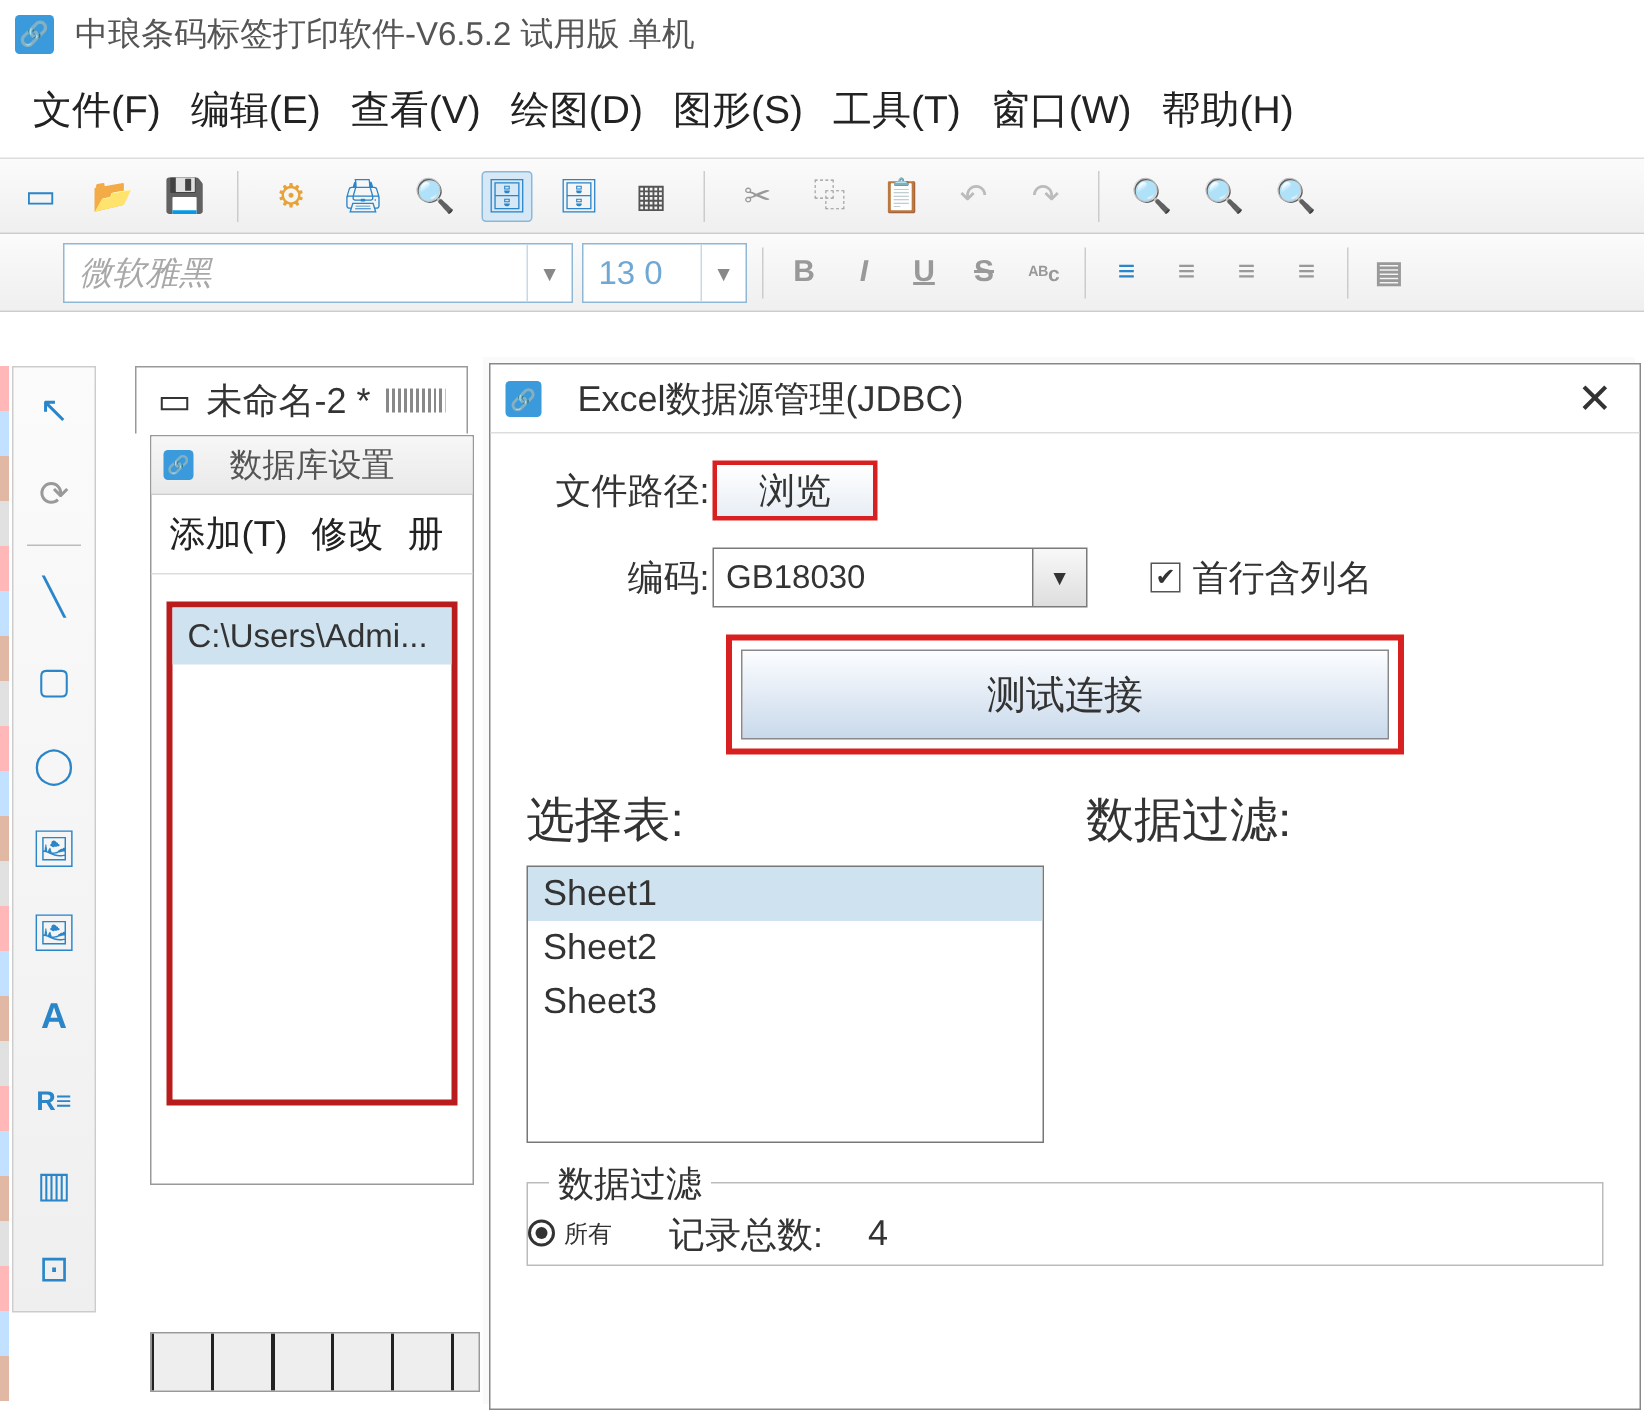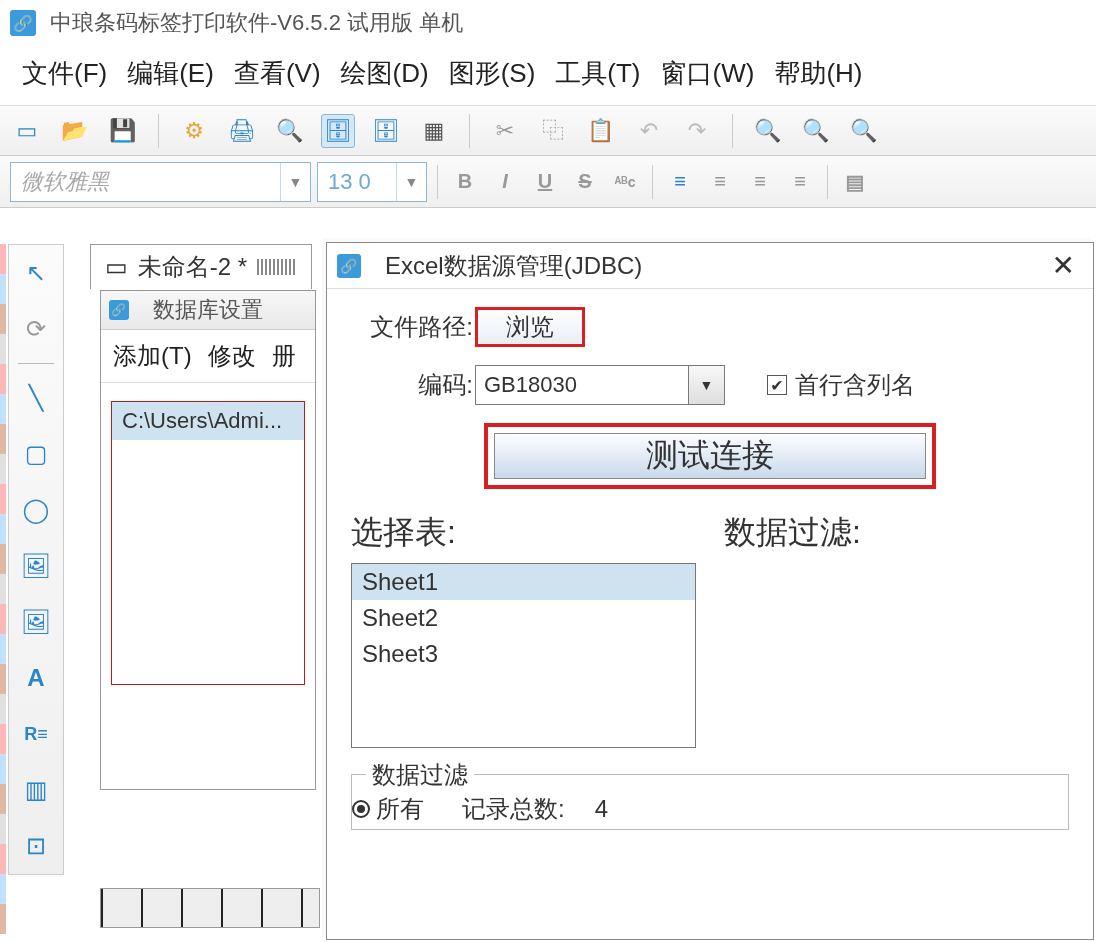--- a/index.html
+++ b/index.html
@@ -74,30 +74,31 @@
 .formatbar {
   display: flex;
   align-items: center;
   gap: 6px;
   padding: 4px 10px;
   background: linear-gradient(#fbfbfb, #efefef);
   border-bottom: 1px solid #ccc;
   height: 52px;
 }
 .font-combo {
-  width: 301px; height: 40px;
+  width: 340px; height: 40px;
   border: 1px solid #8fb8d6;
   background: #fff;
   display: flex;
   align-items: center;
   padding: 0 10px;
   font-size: 22px;
   color: #a8a8a8;
   font-style: italic;
   position: relative;
+  margin-left: 32px;
 }
 .font-combo .dd { position: absolute; right: 0; top: 0; width: 30px; height: 100%; border-left: 1px solid #c8d8e8; display:flex; align-items:center; justify-content:center; color:#888; font-style:normal; font-size:14px; }
 .size-combo {
   width: 110px; height: 40px;
   border: 1px solid #8fb8d6;
   background: #fff;
   display: flex;
   align-items: center;
   padding: 0 10px;
   font-size: 22px;
@@ -171,22 +172,22 @@
 .dbwin-menu {
   display:flex;
   gap:16px;
   padding: 10px 12px;
   font-size: 24px;
   color:#222;
   border-bottom:1px solid #ddd;
 }
 .dbwin-list {
   margin: 18px 10px;
-  border:1px solid #b91c1c;
-  height: 284px;
+  border:4px solid #b91c1c;
+  height: 336px;
   padding:0;
 }
 .dbwin-list-item {
   background:#cfe2f0;
   padding: 6px 10px;
   font-size: 22px;
   white-space: nowrap;
   overflow: hidden;
 }
 
@@ -265,24 +266,24 @@
 .checkbox .box {
   width:20px;height:20px;border:1px solid #555;display:inline-flex;align-items:center;justify-content:center;font-size:16px;
 }
 .bigbtn-wrap {
   border:4px solid #d82020;
   padding: 6px;
   margin: 6px auto 22px auto;
   width: 452px;
 }
 .bigbtn {
-  width: 100%; height: 46px;
+  width: 100%; height: 60px;
   background: linear-gradient(#fcfdff,#c9d9eb);
   border:1px solid #888;
-  font-size: 32px;
+  font-size: 26px;
   display:flex;align-items:center;justify-content:center;
   cursor:pointer;
 }
 .cols {
   display:flex;
   gap: 28px;
 }
 .col { flex:1; min-width:0; }
 .col-label { font-size:32px; margin-bottom:8px; }
 .listbox {
@@ -301,21 +302,21 @@
   border:1px solid #bbb;
   margin-top: 14px;
   padding: 8px 16px 4px 0;
   position:relative;
 }
 .fieldset-legend {
   position:absolute; top:-16px; left:14px;
   background:#fff; padding:0 6px;
   font-size:24px;
 }
-.radio { display:inline-flex; align-items:center; gap:6px; margin-right:18px; font-size:24px; }
+.radio { display:inline-flex; gap:6px; margin-right:18px; font-size:16px; }
 .radio .dot { width:18px;height:18px;border:2px solid #333;border-radius:50%;display:inline-flex;align-items:center;justify-content:center; }
 .radio .dot.on::after { content:''; width:8px;height:8px;background:#333;border-radius:50%; }
 
 
 .ruler {
   position:absolute;
   left:100px;
   bottom:14px;
   height:40px;
   width: 220px;

